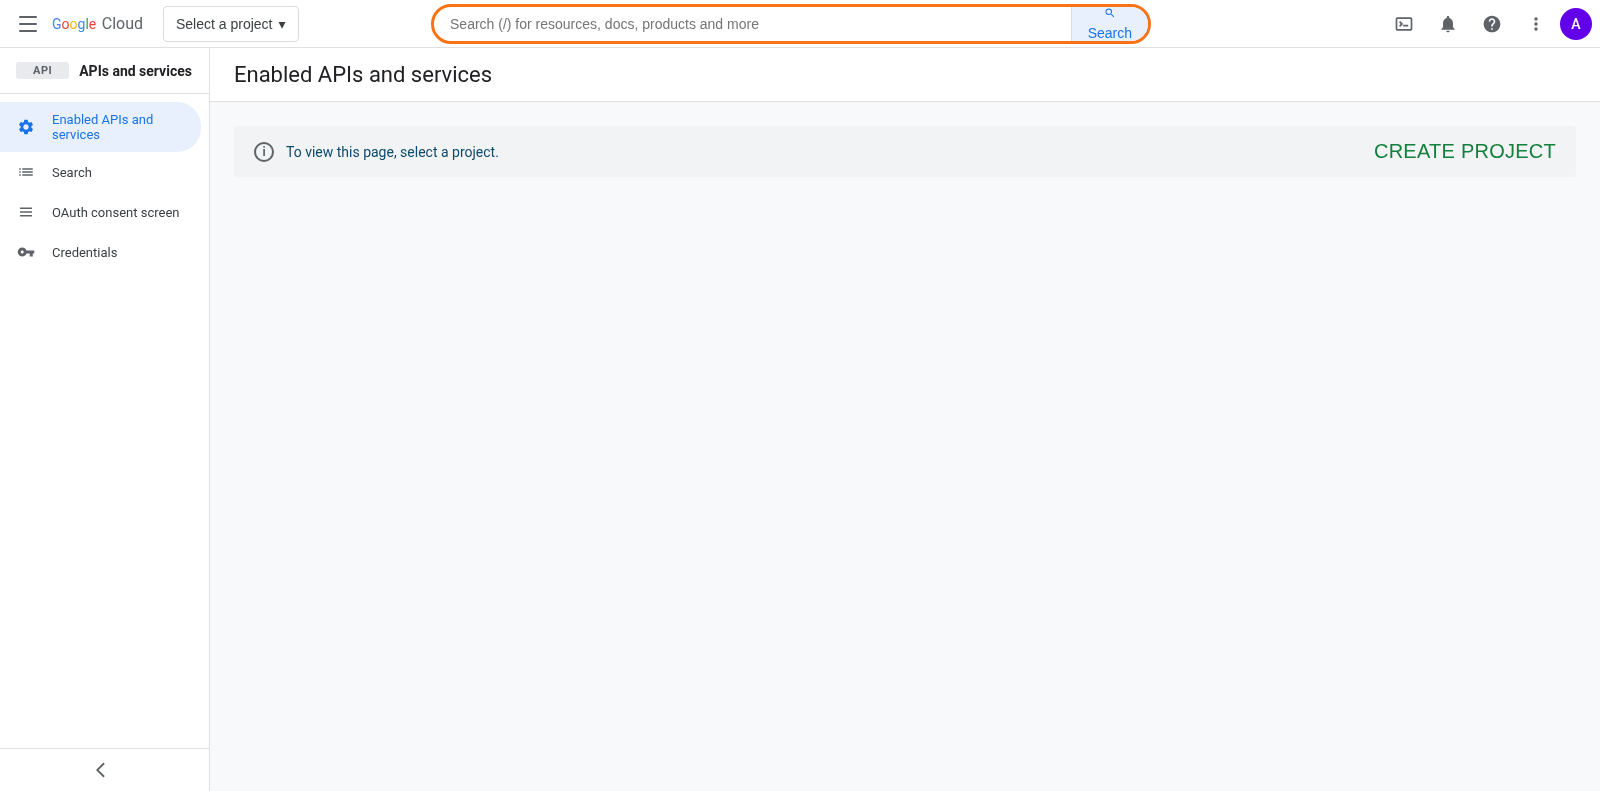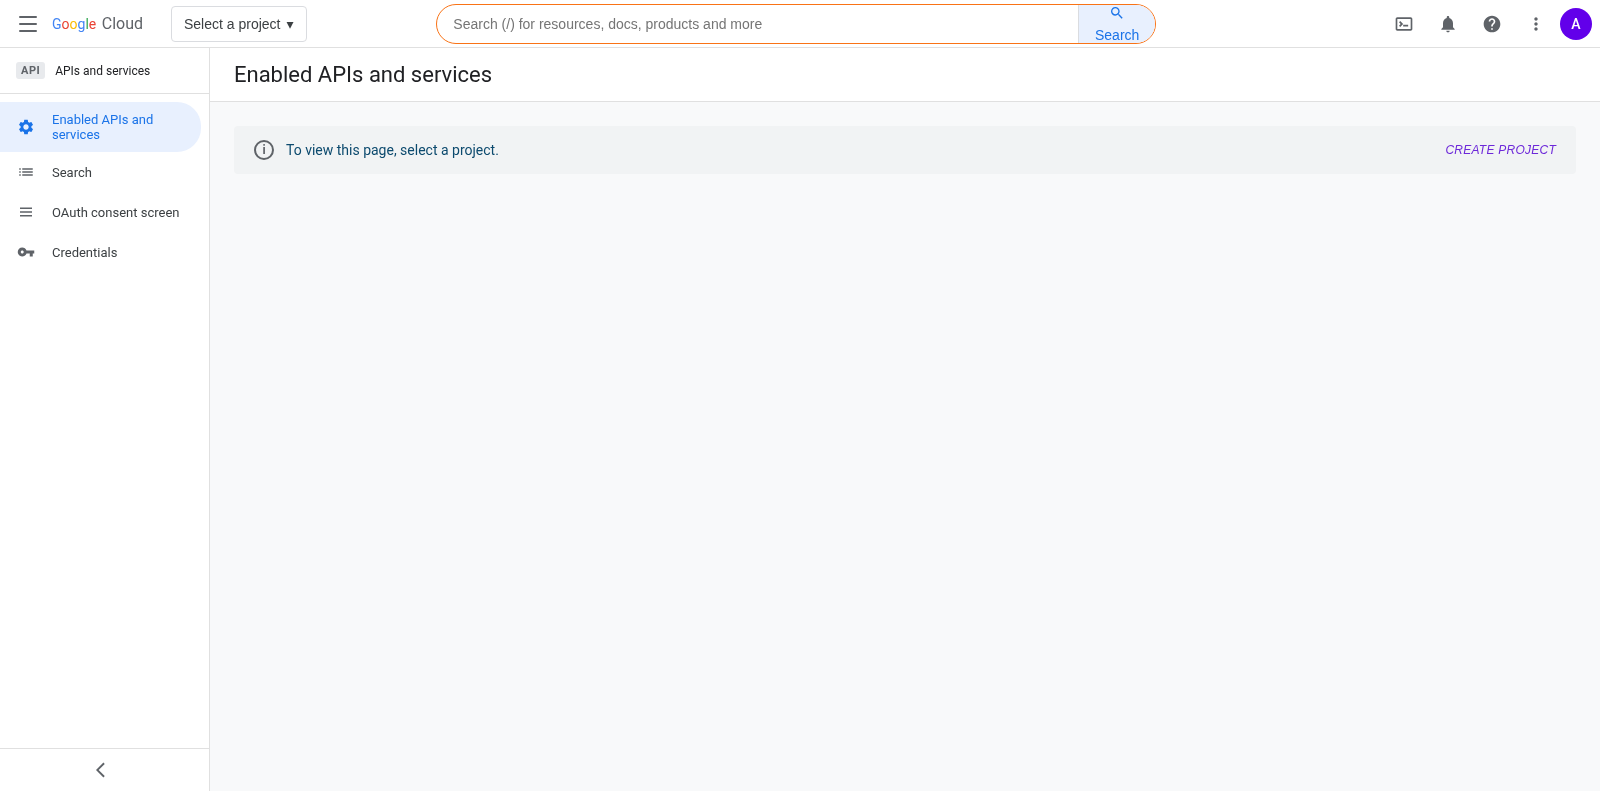--- a/index.html
+++ b/index.html
@@ -20,21 +20,21 @@
     .nav-menu-btn {
       width: 40px; height: 40px;
       display: flex; align-items: center; justify-content: center;
       cursor: pointer; border-radius: 50%; border: none; background: transparent;
     }
     .hamburger { display: flex; flex-direction: column; gap: 5px; }
     .hamburger span { width: 18px; height: 2px; background: #5f6368; border-radius: 1px; }
 
     .logo-area {
       display: flex; align-items: flex-end; gap: 2px;
-      margin-left: 4px; margin-right: 28px; cursor: pointer;
+      margin-left: 4px; margin-right: 20px; cursor: pointer;
     }
     .logo-g { color: #4285f4; }
     .logo-o1 { color: #ea4335; }
     .logo-o2 { color: #fbbc04; }
     .logo-gl { color: #4285f4; }
     .logo-e { color: #34a853; }
     .logo-cloud { color: #5f6368; font-size: 16px; margin-left: 2px; }
 
     .project-selector {
       display: flex; align-items: center; gap: 6px;
@@ -45,21 +45,21 @@
       background: #fff;
       height: 36px;
       margin-right: 16px;
     }
 
     .search-bar {
       flex: 1;
       max-width: 720px;
       display: flex;
       align-items: center;
-      border: 1px solid #f97316;
+      border: 3px solid #f97316;
       border-radius: 24px;
       height: 40px;
       overflow: hidden;
       margin: 0 auto;
     }
     .search-input-field {
       flex: 1;
       border: none;
       outline: none;
       padding: 0 16px;
@@ -120,26 +120,26 @@
       position: relative;
     }
     .sidebar-header {
       display: flex; align-items: center; gap: 10px;
       padding: 14px 16px;
       border-bottom: 1px solid #e0e0e0;
     }
     .api-badge {
       background: #e8eaed; color: #5f6368;
       font-size: 11px; font-weight: 700;
-      padding: 2px 5px;
+      padding: 2px 17px;
       border-radius: 3px;
       letter-spacing: 0.5px;
     }
     .sidebar-title {
-      font-size: 12px; color: #202124; font-weight: 400;
+      font-size: 14px; color: #202124; font-weight: 700;
     }
     .sidebar-nav {
       flex: 1;
       padding: 8px 0;
     }
     .nav-item {
       display: flex; align-items: center; gap: 16px;
       padding: 10px 16px;
       cursor: pointer;
       font-size: 13px;
@@ -202,29 +202,28 @@
       border-radius: 50%;
       border: 2px solid #5f6368;
       display: flex; align-items: center; justify-content: center;
       font-size: 12px; font-weight: 700; color: #5f6368;
       flex-shrink: 0;
     }
     .info-text {
       font-size: 14px; color: #0c4a6e;
     }
     .create-project-btn {
-      color: #6d28d9;
-      font-size: 12px;
+      color: #15803d;
+      font-size: 20px;
       font-weight: 500;
       background: transparent;
       border: none;
       cursor: pointer;
       letter-spacing: 0.25px;
       text-transform: uppercase;
-      font-style: italic;
     }
   </style>
 </head>
 <body>
 
 <nav class="top-nav">
   <button class="nav-menu-btn">
     <div class="hamburger">
       <span></span>
         <span></span>

